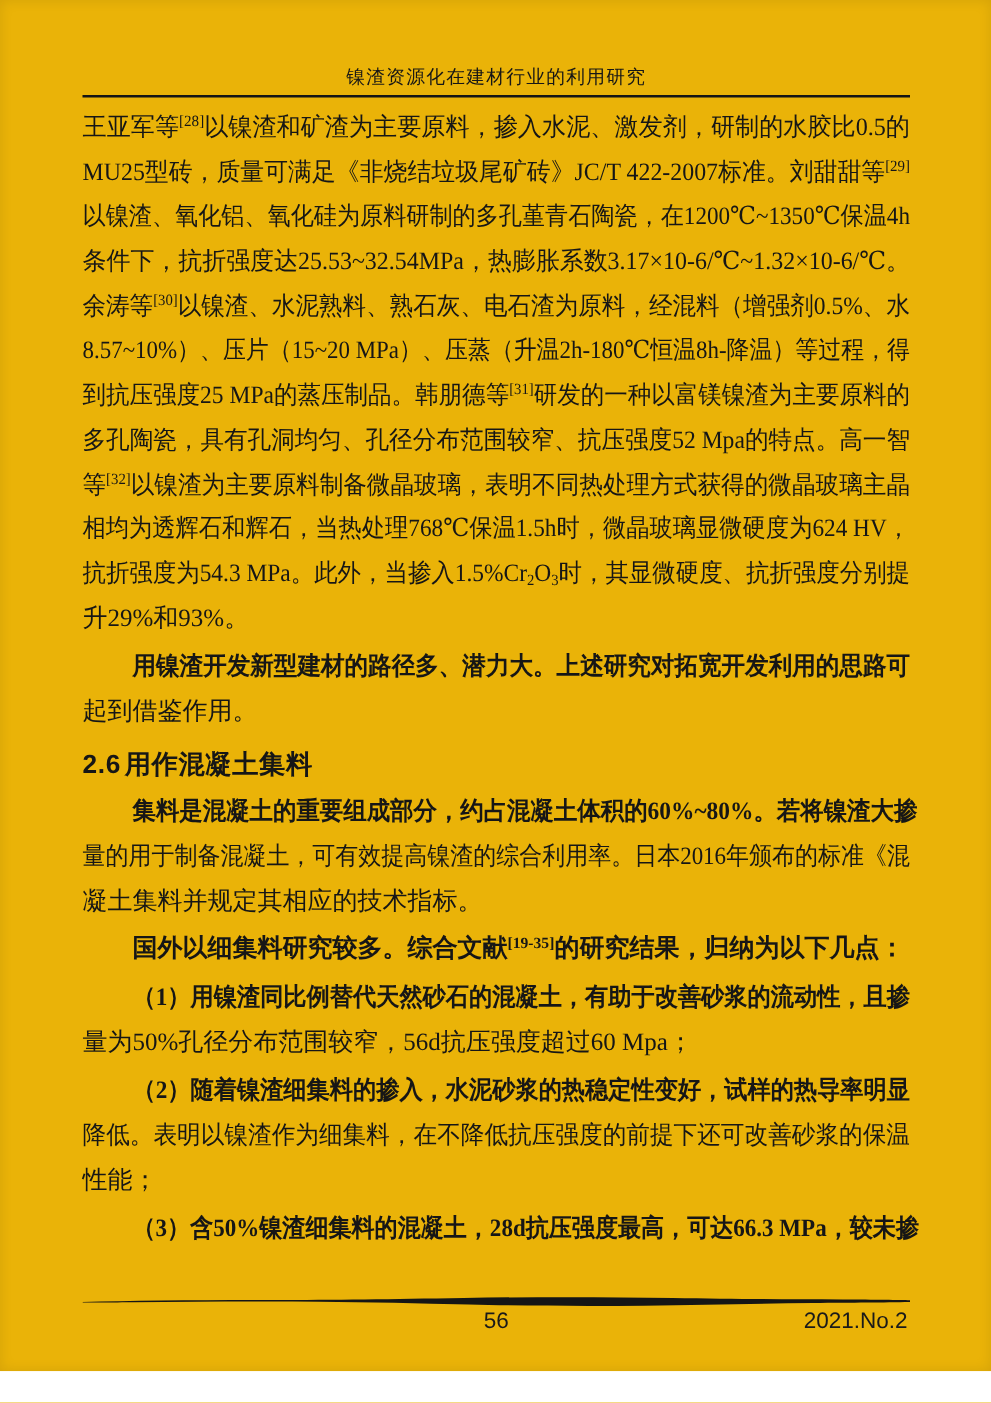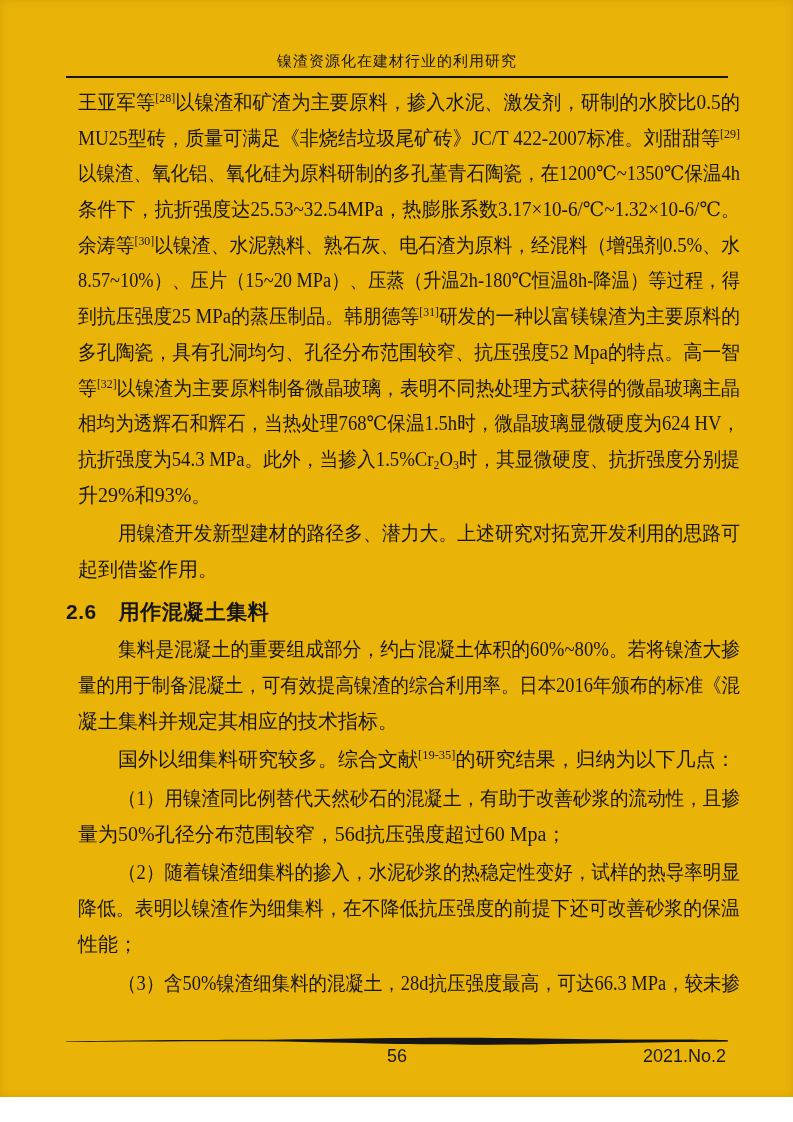--- a/index.html
+++ b/index.html
@@ -12,34 +12,34 @@
     color:#161616;
   }
   .header { position:absolute; top:52px; left:66px; width:662px; text-align:center; }
   .header-title { font-size:15px; letter-spacing:1px; display:inline-block; }
   .header-rule { margin-top:5px; border-bottom:2px solid #151515; width:100%; }
 
   .body-area {
     position:absolute; top:85px; left:66px; width:662px;
     font-size:20px; line-height:35.7px;
   }
-  .para { margin-top:3px;margin-left:12px; }
+  .para { margin-top:3px; }
   .para:first-child { margin-top:0; }
   .line { height:35.7px; white-space:nowrap; overflow:visible; }
-  .line.indent { padding-left:40px; }
+  .line.indent { padding-left:40px;font-weight:bold; }
   .line-inner { display:inline-block; white-space:nowrap; }
   sup { font-size:12.5px; vertical-align:7px; line-height:0; }
   sub { font-size:12.5px; vertical-align:-3px; line-height:0; }
 
   .heading {
     margin-top:6px; height:35.7px; line-height:35.7px;
     font-family:"Liberation Sans","DejaVu Sans",sans-serif;
     font-weight:bold; font-size:21px; letter-spacing:0.5px;
   }
-  .heading .hnum { margin-right:22px; }
+  .heading .hnum { margin-right:3px; }
 
   .footer-rule { position:absolute; top:1037px; left:66px; width:662px; height:9px; }
   .footer-rule svg { display:block; width:100%; height:100%; }
   .footer-text {
     position:absolute; top:1046px; left:66px; width:662px; height:18px;
     font-family:"Liberation Sans","DejaVu Sans",sans-serif; font-size:18px; color:#1a1a1a;
   }
   .footer-page { position:absolute; left:0; right:0; text-align:center; }
   .footer-issue { position:absolute; right:2px; }
 </style>

